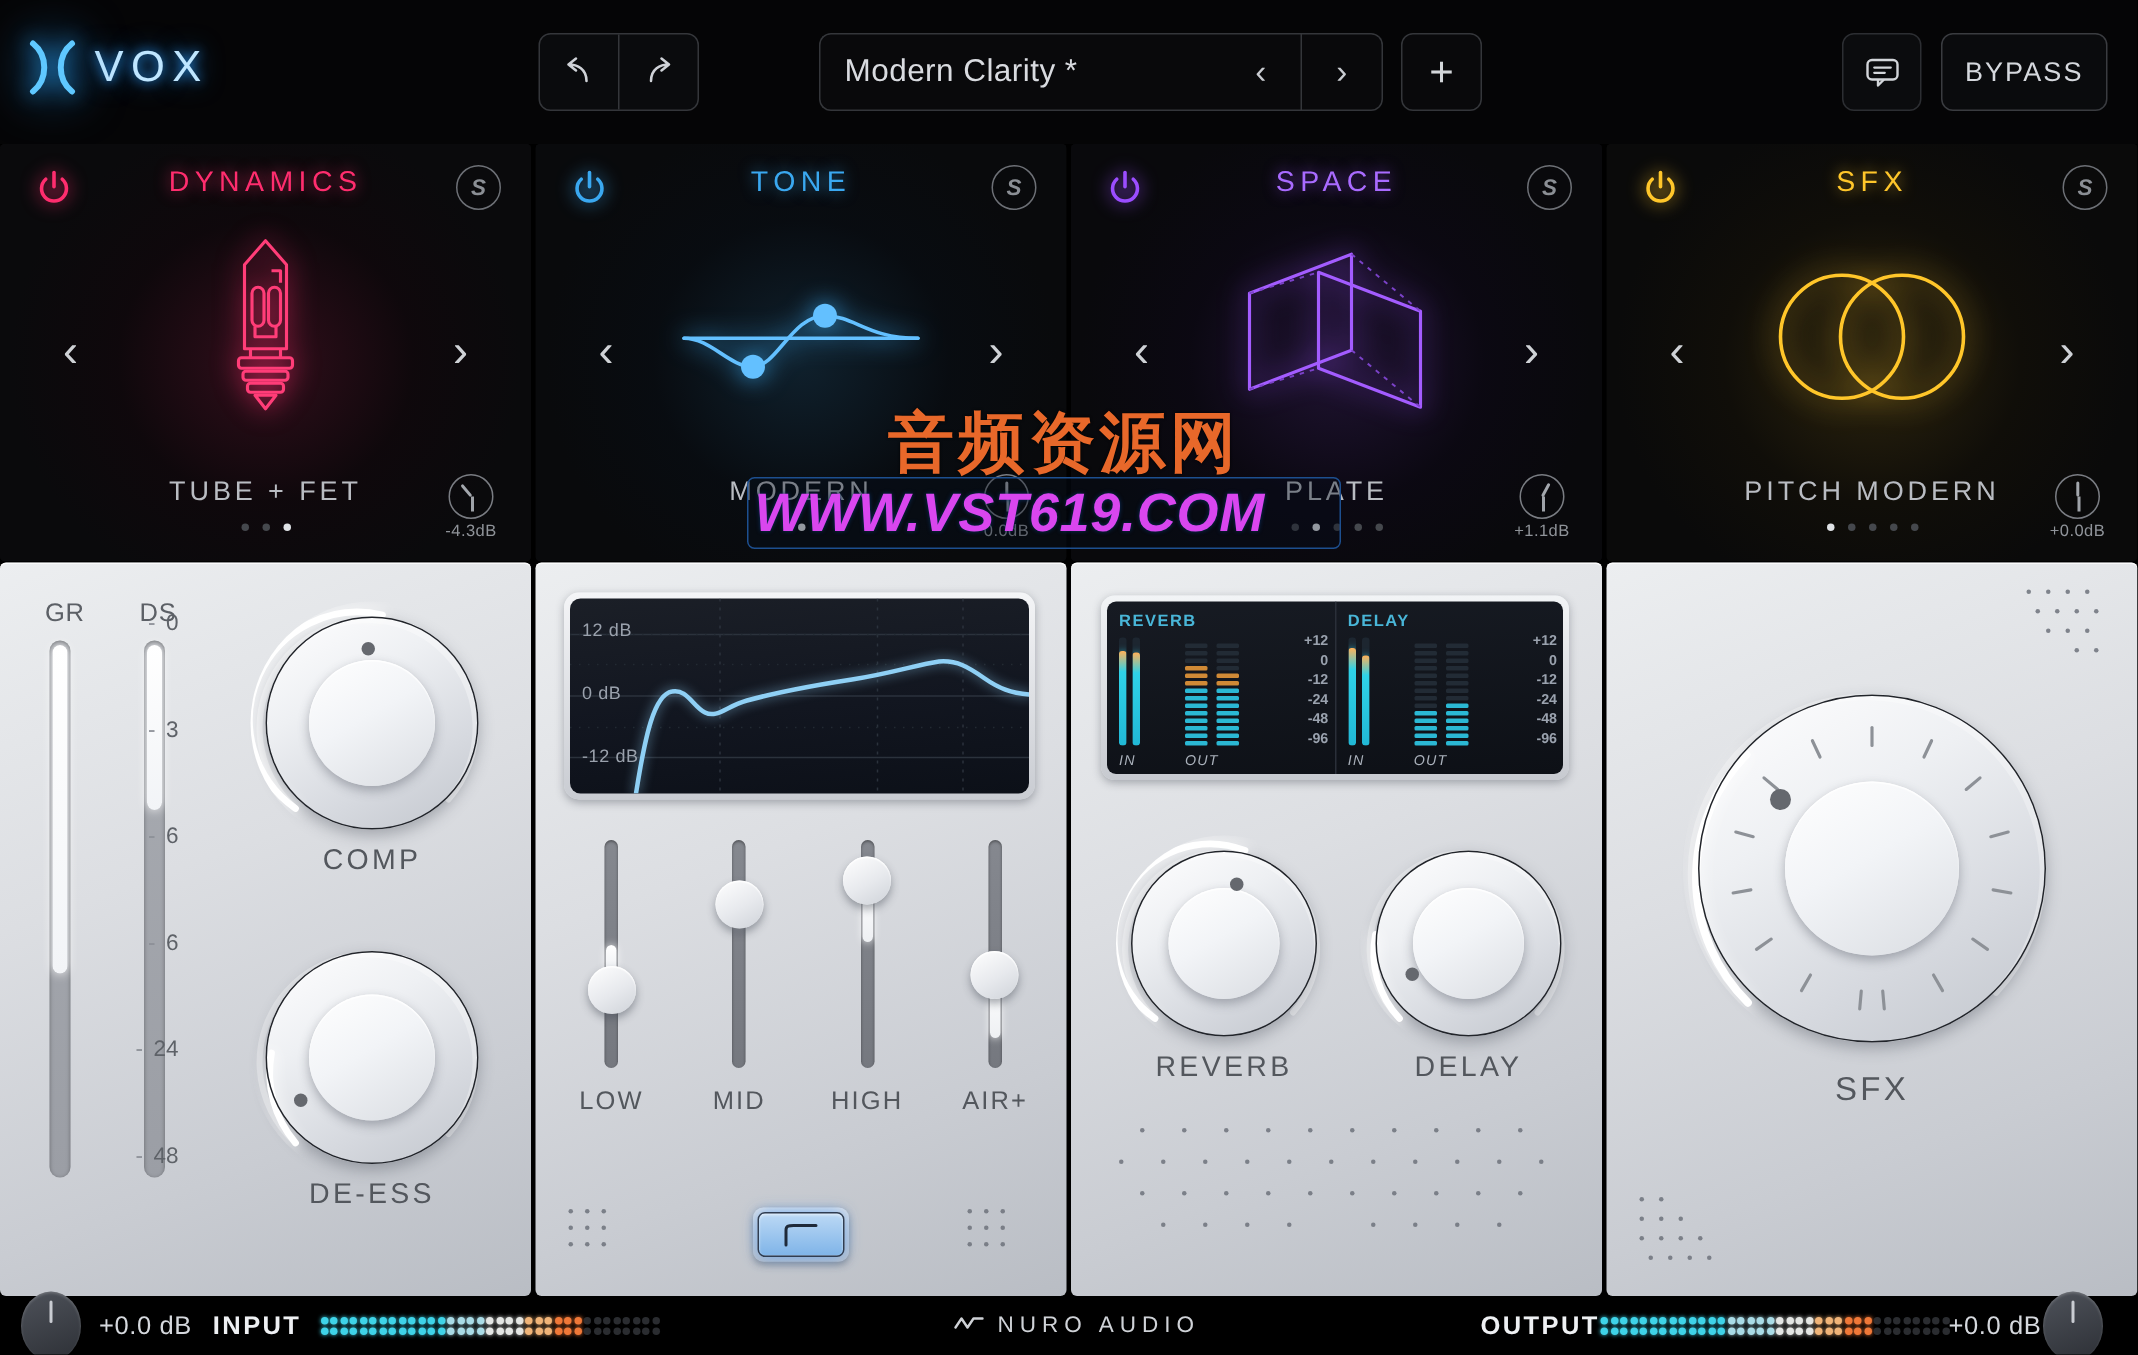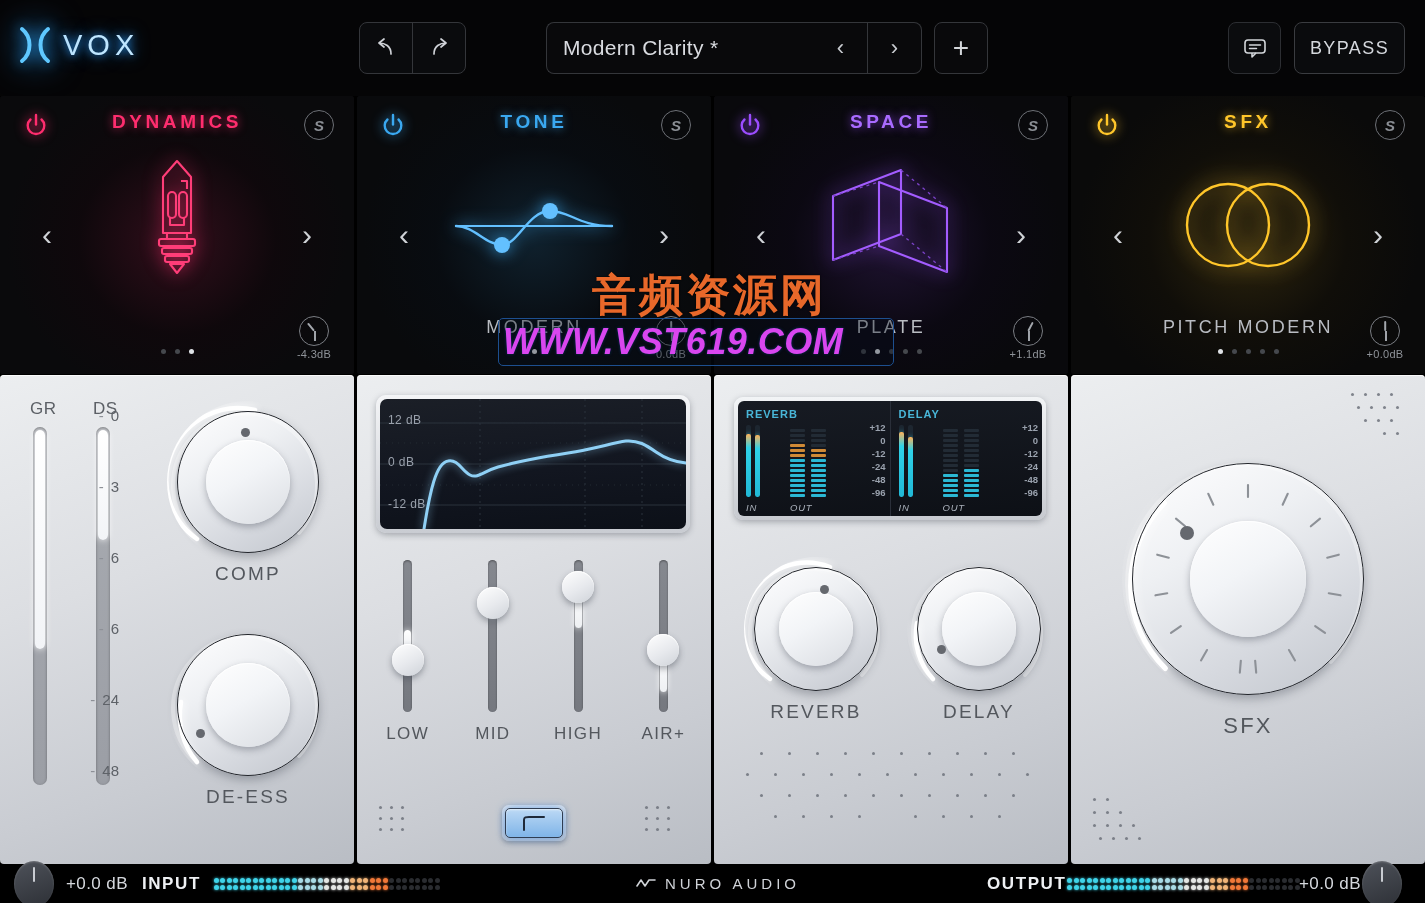--- a/index.html
+++ b/index.html
@@ -41,21 +41,21 @@
   .bypass-btn { position:absolute; left:1294px; top:22px; width:111px; height:52px;
      border:1px solid #3a3c40; border-radius:8px; background:#0a0b0d;
      display:flex; align-items:center; justify-content:center;
      font-size:18px; letter-spacing:1.4px; color:#d5d8dd; }
 
   
   .modules { position:absolute; left:0; top:96px; width:1425px; height:278px; display:flex; gap:3px; }
   .module { position:relative; flex:1; overflow:hidden; border-radius:3px; }
   .mod-bg { position:absolute; inset:0; }
   .mod-title { position:absolute; top:15px; left:0; right:0; text-align:center;
-     font-size:19px; letter-spacing:3.6px; font-weight:700; }
+     font-size:19px; letter-spacing:3.6px; font-weight:400; }
   .power { position:absolute; left:20px; top:14px; width:32px; height:32px;
      display:flex; align-items:center; justify-content:center; }
   .solo { position:absolute; right:20px; top:14px; width:30px; height:30px;
      border-radius:50%; border:1.6px solid #6d7076; display:flex; align-items:center; justify-content:center;
      font-size:15px; font-weight:bold; color:#8b8f95; font-style:italic; }
   .mod-arrow { position:absolute; top:50%; transform:translateY(-50%); width:38px; height:48px;
      display:flex; align-items:center; justify-content:center; color:#cfd2d6; font-size:30px; font-weight:300; }
   .mod-arrow.left { left:28px; }
   .mod-arrow.right { right:28px; }
   .mod-icon { position:absolute; left:50%; top:126px; transform:translate(-50%,-50%); }
@@ -247,20 +247,21 @@
             <rect x="42" y="35" width="8" height="26" rx="4"></rect>
             <path d="M33 61 L33 68 L47 68 L47 61"></path>
             <path d="M30 76 L30 82 M50 76 L50 82"></path>
             <rect x="22" y="82" width="36" height="7" rx="2"></rect>
             <rect x="25" y="91" width="30" height="6" rx="2"></rect>
             <rect x="28" y="99" width="24" height="6" rx="2"></rect>
             <path d="M33 107 L40 116 L47 107 Z"></path>
           </g>
         </svg>
       </div>
+      <div class="mod-preset">TUBE + FET</div>
       <div class="mod-dots">
         <i></i>
         <i></i>
         <i class="on"></i>
       </div>
       <div class="mod-mix">
         <div class="dial" style="--a:-40deg">
             <span style="position: absolute; left: 50%; bottom: 50%; width: 1.6px; height: 10px; background: rgb(163, 167, 173); transform-origin: center bottom; transform: translateX(-50%) rotate(-40deg); border-radius: 1px;"></span>
           </div>
         <div class="val">-4.3dB</div>

